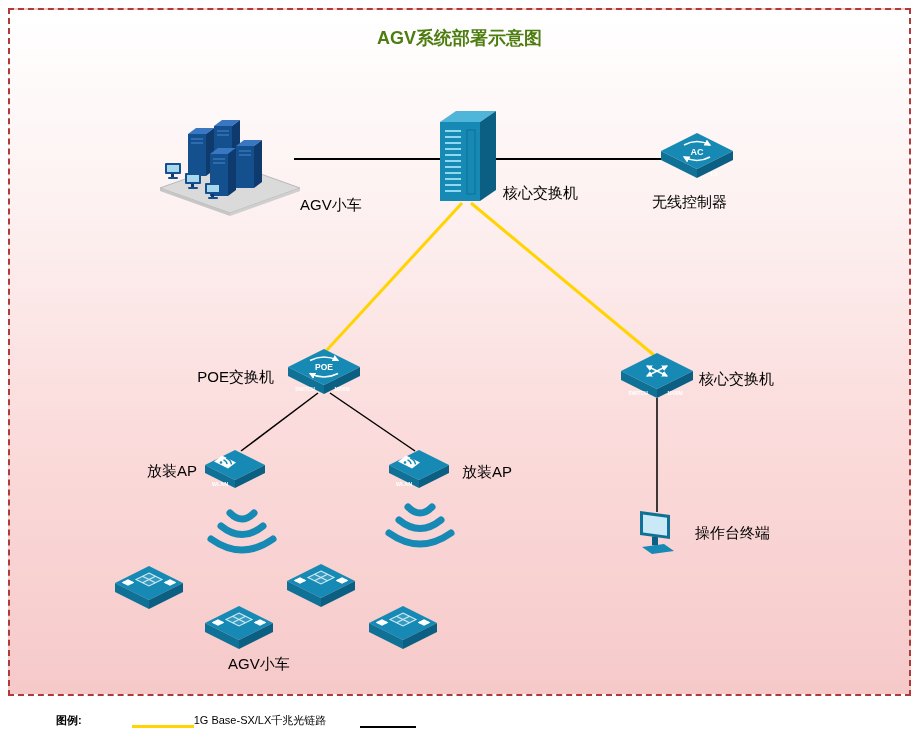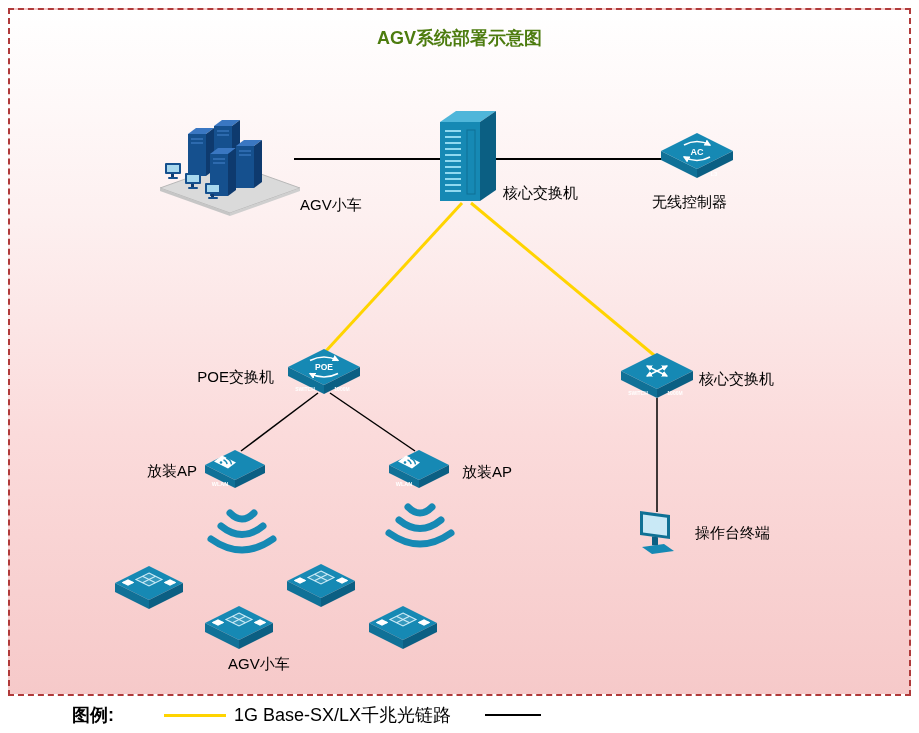--- a/index.html
+++ b/index.html
@@ -5,26 +5,26 @@
   *{margin:0;padding:0;box-sizing:border-box}
   html,body{width:919px;height:733px;background:#fff;font-family:"Liberation Sans",sans-serif}
   .page{position:relative;width:919px;height:733px;overflow:hidden}
   .frame{position:absolute;left:8px;top:8px;width:903px;height:688px;z-index:0;
          border:2px dashed var(--frame_red,#B03A3A);
          background:linear-gradient(180deg,#ffffff 0%,#fdf0f0 30%,var(--bg_pink_mid,#FBDBDB) 62%,var(--bg_pink,#F6C9C9) 100%)}
   .title{position:absolute;left:0;top:26px;width:100%;text-align:center;font-size:18px;font-weight:bold;color:#4d7c0f;z-index:2}
   .links{position:absolute;left:0;top:0;z-index:1;pointer-events:none}
   .icon{position:absolute;z-index:2}
   .lbl{position:absolute;font-size:15px;color:#000;white-space:nowrap;z-index:3}
-  .legend{position:absolute;left:0;top:702px;width:100%;height:26px;display:flex;align-items:center;padding-left:72px;font-size:18px;color:#000;z-index:2}
+  .legend{position:absolute;left:0;top:702px;width:100%;height:26px;display:flex;align-items:flex-end;padding-left:56px;font-size:11px;color:#000;z-index:2}
   .legend-heading{font-weight:bold}
   .sw{display:inline-block}
   .sw-fiber{width:62px;height:3px;background:var(--fiber,#FFD400);margin-left:50px}
   .sw-copper{width:56px;height:2px;background:var(--copper,#000);margin-left:34px}
-  .legend .txt{margin-left:8px}
+  .legend .txt{}
   
   .f-dev{fill:var(--device,#1689B4)} .f-mid{fill:var(--device_mid,#107197)}
   .f-dark{fill:var(--device_dark,#0B5F83)} .f-light{fill:var(--device_light,#4FB6DA)}
   .f-navy{fill:var(--server_navy,#15508E)} .f-navy-l{fill:#3A77C2} .f-navy-d{fill:#0E3A6E}
   .s-dev{stroke:var(--device,#1689B4)}
   .link-copper{stroke:var(--copper,#000)} .link-fiber{stroke:var(--fiber,#FFD400)}
   .wave{stroke:var(--device,#1689B4);fill:none;stroke-width:7;stroke-linecap:round}
   .dev-text{fill:#fff;font-family:"Liberation Sans",sans-serif;font-weight:bold}
 </style>
 </head>

